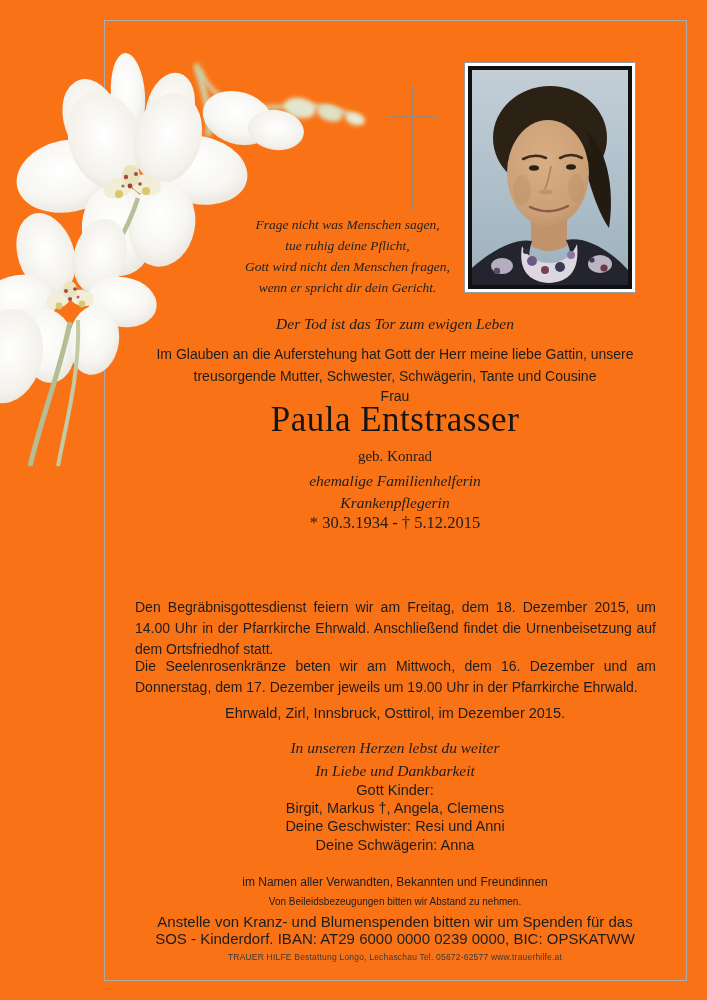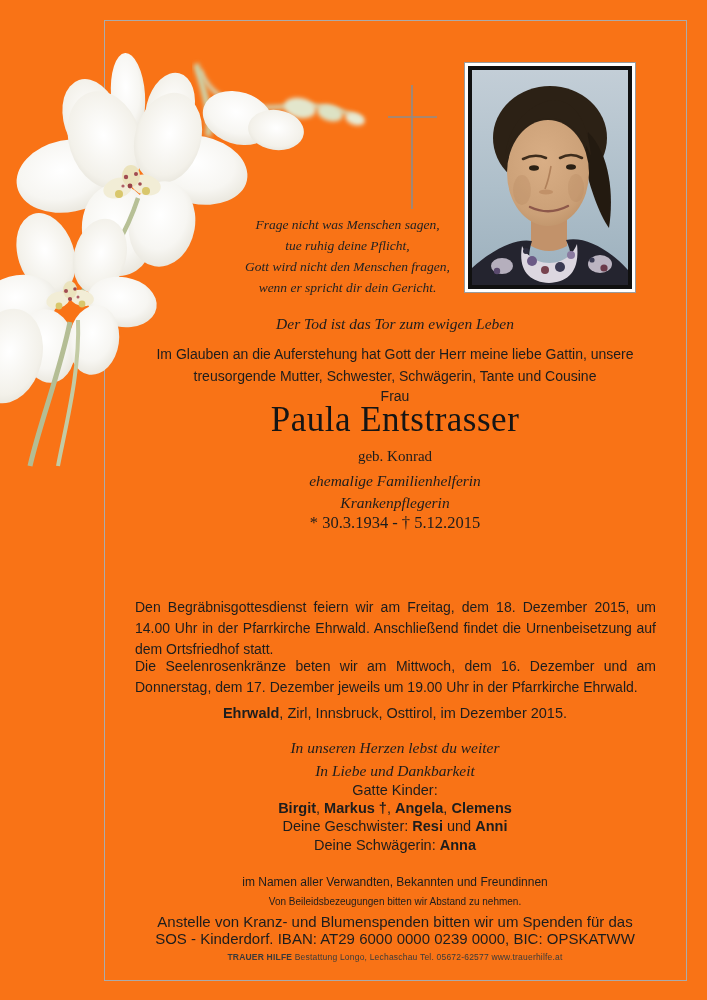--- a/index.html
+++ b/index.html
@@ -38,21 +38,21 @@
   .passing{left:115px;top:545px;width:560px;font-size:14px;line-height:20.5px;}
   .para-funeral{left:135px;top:597px;width:521px;font-size:14px;line-height:21px;}
   .para-rosary{left:135px;top:656px;width:521px;font-size:14px;line-height:21px;}
   .place-date{left:115px;top:705px;width:560px;font-size:14.5px;}
   .remembrance{left:115px;top:736px;width:560px;font-size:15.5px;line-height:23px;}
   .family{left:115px;top:781px;width:560px;font-size:14.5px;line-height:18.2px;}
   .on-behalf{left:115px;top:875px;width:560px;font-size:12px;}
   .condolence{left:115px;top:896px;width:560px;font-size:10px;}
   .donation{left:115px;top:913px;width:560px;font-size:15px;line-height:17px;}
   .footer{left:115px;top:952px;width:560px;font-size:8.5px;color:#3a3a3a;letter-spacing:.2px;}
-  .b{font-weight:700;}
+  .b{font-weight:400;}
 </style>
 </head>
 <body>
 
 <div class="card">
 
   <div class="abs inner-frame"></div>
 
   <svg class="abs orchid" viewBox="0 0 380 470" aria-hidden="true">
     <defs>
@@ -209,21 +209,21 @@
   <div class="abs para-funeral justify">Den Begräbnisgottesdienst feiern wir am Freitag, dem 18. Dezember 2015, um 14.00 Uhr in der Pfarrkirche Ehrwald. Anschließend findet die Urnenbeisetzung auf dem Ortsfriedhof statt.</div>
 
   <div class="abs para-rosary justify">Die Seelenrosenkränze beten wir am Mittwoch, dem 16. Dezember und am Donnerstag, dem 17. Dezember jeweils um 19.00 Uhr in der Pfarrkirche Ehrwald.</div>
 
   <div class="abs place-date center"><span class="b">Ehrwald</span><span>, Zirl, Innsbruck, Osttirol, im Dezember 2015.</span></div>
 
   <div class="abs remembrance serif italic center pre">In unseren Herzen lebst du weiter
 In Liebe und Dankbarkeit</div>
 
   <div class="abs family center">
-    <div><span>Gatte Kinder:</span></div>
+    <div><span>Gott Kinder:</span></div>
     <div><span class="b">Birgit</span><span>, </span><span class="b">Markus †</span><span>, </span><span class="b">Angela</span><span>, </span><span class="b">Clemens</span></div>
     <div><span>Deine Geschwister: </span><span class="b">Resi</span><span> und </span><span class="b">Anni</span></div>
     <div><span>Deine Schwägerin: </span><span class="b">Anna</span></div>
   </div>
 
   <div class="abs on-behalf center">im Namen aller Verwandten, Bekannten und Freundinnen</div>
 
   <div class="abs condolence center">Von Beileidsbezeugungen bitten wir Abstand zu nehmen.</div>
 
   <div class="abs donation center pre">Anstelle von Kranz- und Blumenspenden bitten wir um Spenden für das

